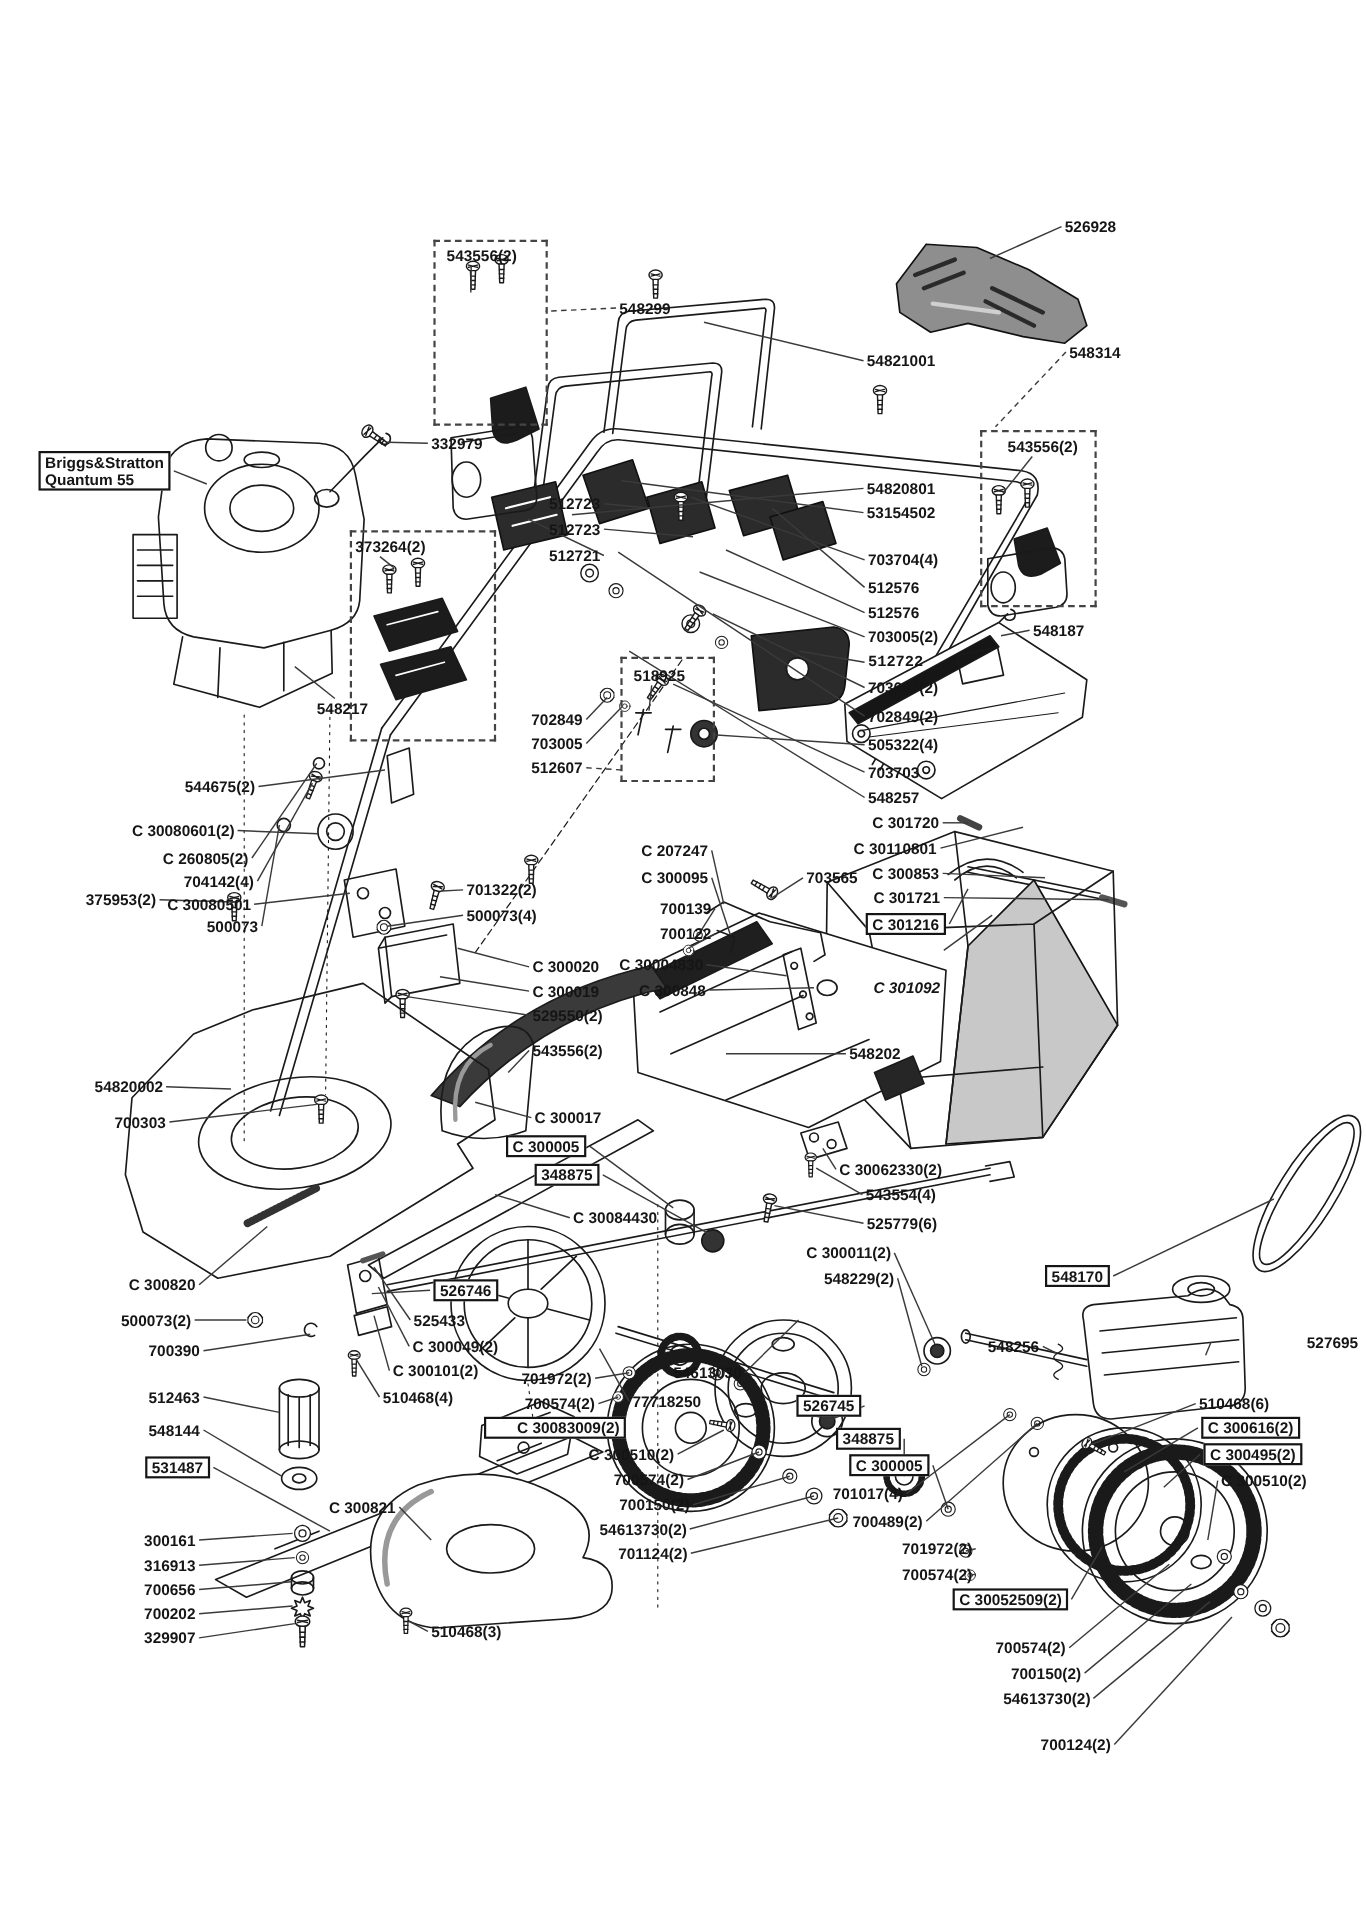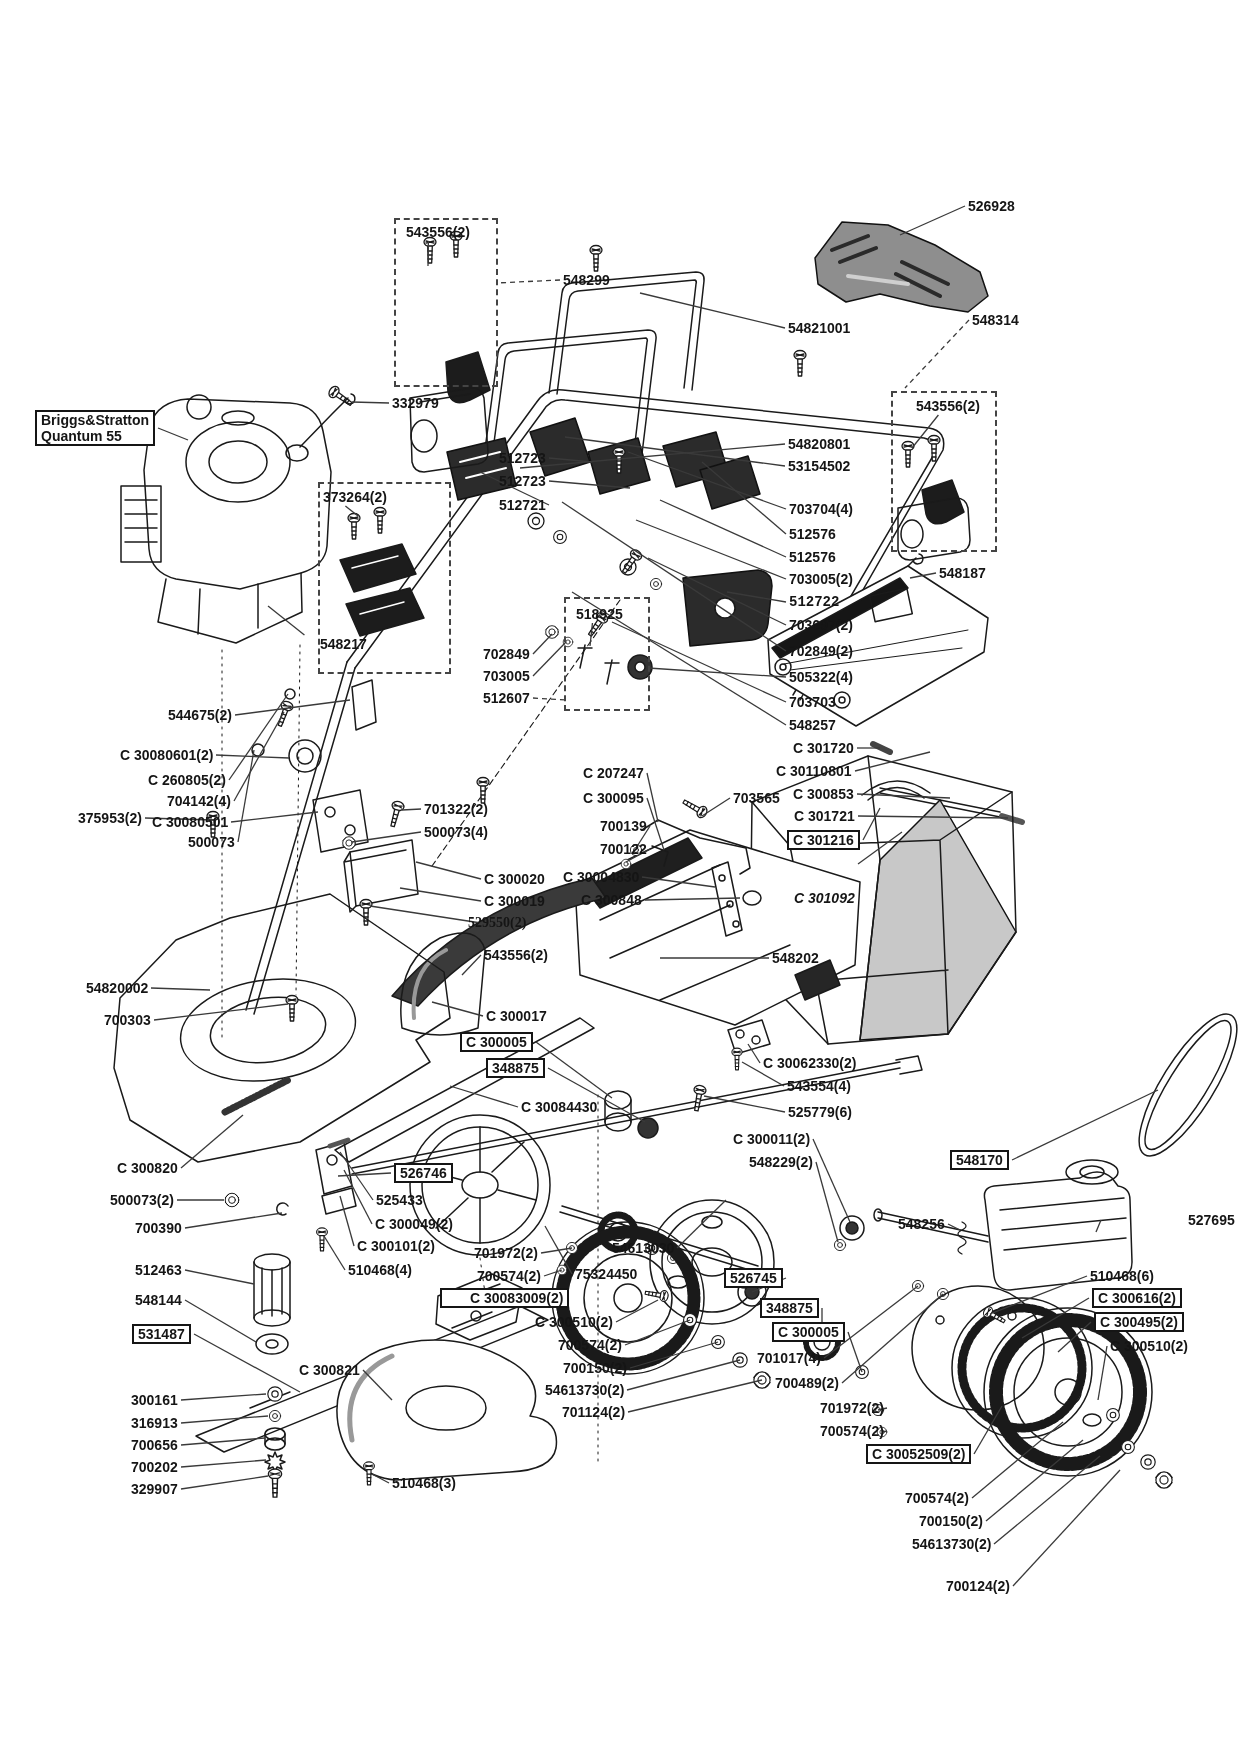--- a/index.html
+++ b/index.html
@@ -447,32 +447,32 @@
       <div class="part-label" style="left: 776px; top: 763px;">C 30110801</div>
       <div class="part-label" style="left: 793px; top: 786px;">C 300853</div>
       <div class="part-label" style="left: 794px; top: 808px;">C 301721</div>
       <div class="part-label boxed" style="left: 787px; top: 830px;">C 301216</div>
       <div class="part-label" style="left: 794px; top: 890px; font-style: italic;">C 301092</div>
       <div class="part-label boxed" style="left: 35px; top: 410px;">
         <div>Briggs&amp;Stratton</div>
         <div>Quantum 55</div>
       </div>
       <div class="part-label" style="left: 323px; top: 489px;">373264(2)</div>
-      <div class="part-label" style="left: 288px; top: 636px; margin-left: 32px;">548217</div>
+      <div class="part-label" style="left: 288px; top: 636px;">548217</div>
       <div class="part-label" style="left: 168px; top: 707px;">544675(2)</div>
       <div class="part-label" style="left: 120px; top: 747px;">C 30080601(2)</div>
       <div class="part-label" style="left: 148px; top: 772px;">C 260805(2)</div>
       <div class="part-label" style="left: 167px; top: 793px;">704142(4)</div>
       <div class="part-label" style="left: 152px; top: 814px;">C 30080501</div>
       <div class="part-label" style="left: 188px; top: 834px;">500073</div>
       <div class="part-label" style="left: 424px; top: 801px;">701322(2)</div>
       <div class="part-label" style="left: 424px; top: 824px;">500073(4)</div>
       <div class="part-label" style="left: 484px; top: 871px;">C 300020</div>
       <div class="part-label" style="left: 484px; top: 893px;">C 300019</div>
-      <div class="part-label" style="left: 468px; top: 915px; font-family: Liberation Serif, serif;">529550(2)</div>
+      <div class="part-label" style="left: 484px; top: 915px;">529550(2)</div>
       <div class="part-label" style="left: 484px; top: 947px;">543556(2)</div>
       <div class="part-label" style="left: 563px; top: 869px;">C 30004830</div>
       <div class="part-label" style="left: 581px; top: 892px;">C 300848</div>
       <div class="part-label" style="left: 733px; top: 790px;">703565</div>
       <div class="part-label" style="left: 583px; top: 765px;">C 207247</div>
       <div class="part-label" style="left: 583px; top: 790px;">C 300095</div>
       <div class="part-label" style="left: 600px; top: 818px;">700139</div>
       <div class="part-label" style="left: 600px; top: 841px;">700122</div>
       <div class="part-label" style="left: 78px; top: 810px;">375953(2)</div>
       <div class="part-label" style="left: 86px; top: 980px;">54820002</div>
@@ -485,21 +485,21 @@
       <div class="part-label" style="left: 772px; top: 950px;">548202</div>
       <div class="part-label" style="left: 763px; top: 1055px;">C 30062330(2)</div>
       <div class="part-label" style="left: 787px; top: 1078px;">543554(4)</div>
       <div class="part-label" style="left: 788px; top: 1104px;">525779(6)</div>
       <div class="part-label" style="left: 733px; top: 1131px;">C 300011(2)</div>
       <div class="part-label" style="left: 749px; top: 1154px;">548229(2)</div>
       <div class="part-label boxed" style="left: 950px; top: 1150px;">548170</div>
       <div class="part-label" style="left: 898px; top: 1216px;">548256</div>
       <div class="part-label" style="left: 1164px; top: 1212px; margin-left: 24px;">527695</div>
       <div class="part-label" style="left: 612px; top: 1240px;">54613030</div>
-      <div class="part-label" style="left: 575px; top: 1266px;">75324450</div>
+      <div class="part-label" style="left: 575px; top: 1266px;">77718250</div>
       <div class="part-label boxed" style="left: 724px; top: 1268px;">526745</div>
       <div class="part-label boxed" style="left: 760px; top: 1298px;">348875</div>
       <div class="part-label boxed" style="left: 772px; top: 1322px;">C 300005</div>
       <div class="part-label boxed" style="left: 394px; top: 1163px;">526746</div>
       <div class="part-label boxed" style="left: 460px; top: 1032px;">C 300005</div>
       <div class="part-label boxed" style="left: 486px; top: 1058px;">348875</div>
       <div class="part-label" style="left: 521px; top: 1099px;">C 30084430</div>
       <div class="part-label" style="left: 376px; top: 1192px;">525433</div>
       <div class="part-label" style="left: 375px; top: 1216px;">C 300049(2)</div>
       <div class="part-label" style="left: 357px; top: 1238px;">C 300101(2)</div>

